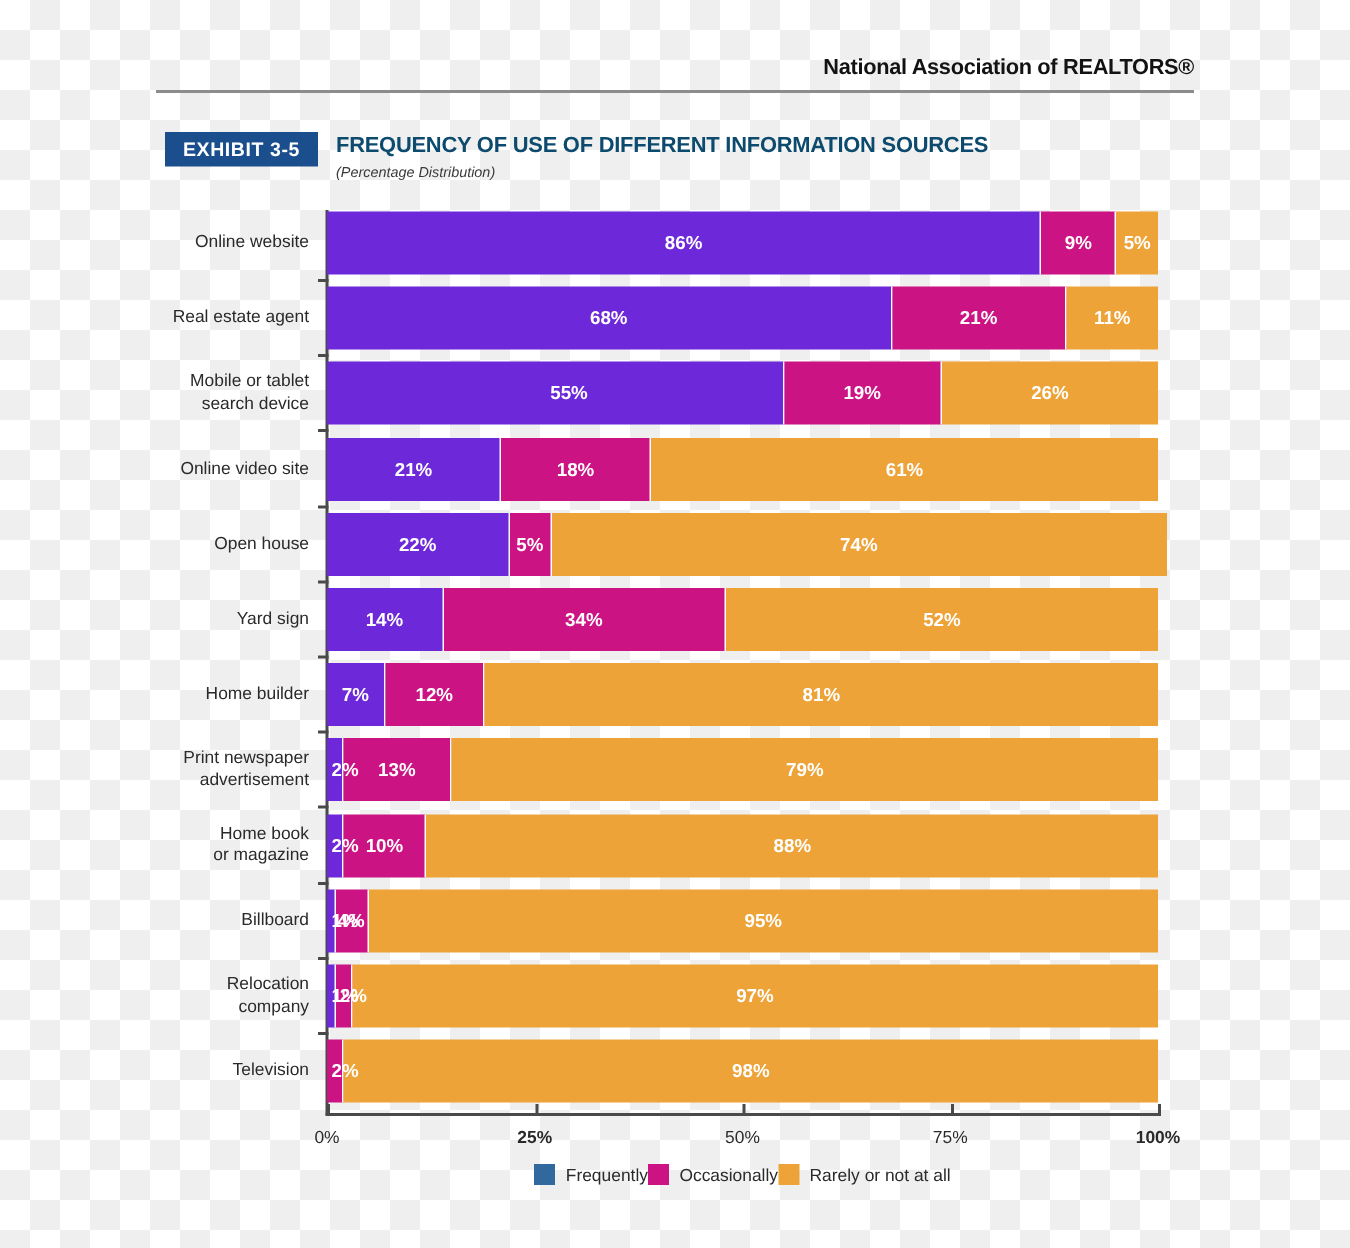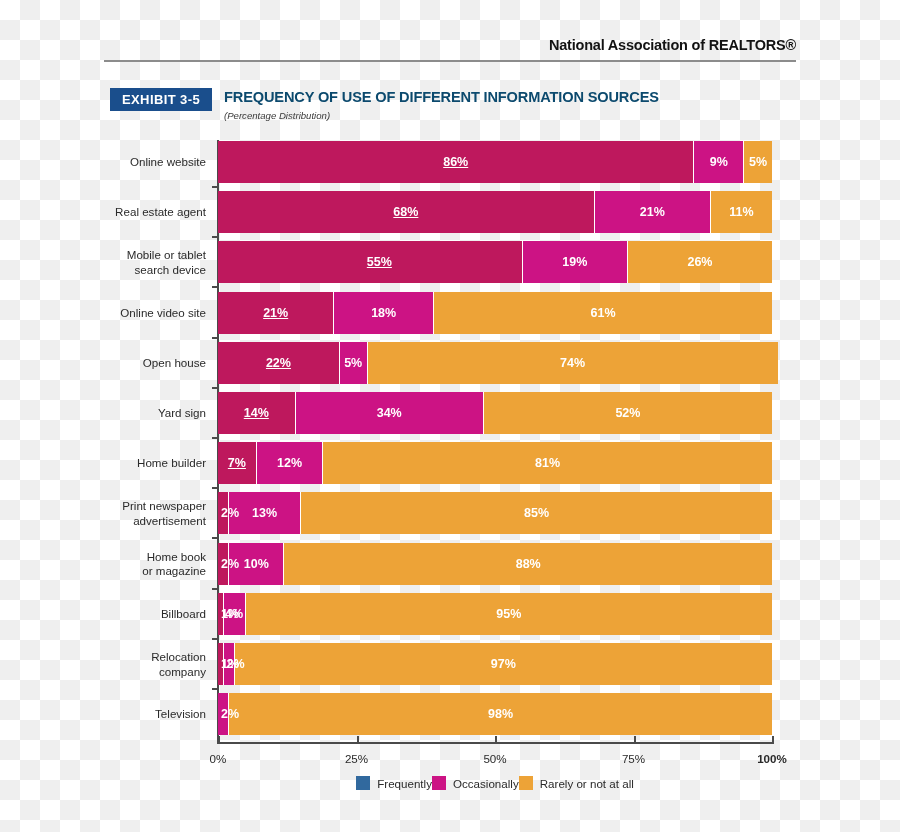--- a/index.html
+++ b/index.html
@@ -123,21 +123,21 @@
     color: #ffffff;
     font-size: 12.5px;
     font-weight: bold;
     box-sizing: border-box;
     border-right: 1.5px solid #ffffff;
     overflow: visible;
     white-space: nowrap;
     position: relative;
   }
   .seg:last-child { border-right: none; }
-  .seg.frequently { background: #be185d; text-decoration: underline; }
+  .seg.frequently { background: #6d28d9; }
   .seg.occasionally { background: #cc1384; }
   .seg.rarely { background: #eda337; }
   
   .seg .lbl-out {
     position: absolute;
     left: 3px;
     top: 50%;
     transform: translateY(-50%);
     color: #ffffff;
     white-space: nowrap;
@@ -339,21 +339,21 @@
         <div>Print newspaper</div>
         <div>advertisement</div>
       </div>
       <div class="seg frequently" style="width: 11.08px; flex: 0 0 11.08px;">
         <span class="lbl-out">2%</span>
       </div>
       <div class="seg occasionally" style="width: 72.02px; flex: 0 0 72.02px;">
         <span>13%</span>
       </div>
       <div class="seg rarely" style="width: 470.9px; flex: 0 0 470.9px;">
-        <span>85%</span>
+        <span>79%</span>
       </div>
     </div>
     <div class="ytick" style="top: 397.4px;"></div>
     <div class="row" style="top: 402.6px;">
       <div class="cat-label">
         <div>Home book</div>
         <div>or magazine</div>
       </div>
       <div class="seg frequently" style="width: 11.08px; flex: 0 0 11.08px;">
         <span class="lbl-out">2%</span>
@@ -421,19 +421,19 @@
     </div>
     <div class="legend-item">
       <span class="legend-swatch rarely"></span>
       <span class="legend-text">Rarely or not at all</span>
     </div>
   </div>
 
 <div class="xtick" style="left: 218px;"></div>
 <div class="xlabel" style="left: 218px;">0%</div>
 <div class="xtick" style="left: 356.5px;"></div>
-<div class="xlabel" style="left: 356.5px;">25%</div>
+<div class="xlabel" style="left: 356.5px; font-weight: bold;">25%</div>
 <div class="xtick" style="left: 495px;"></div>
 <div class="xlabel" style="left: 495px;">50%</div>
 <div class="xtick" style="left: 633.5px;"></div>
 <div class="xlabel" style="left: 633.5px;">75%</div>
 <div class="xtick" style="left: 772px;"></div>
 <div class="xlabel" style="left: 772px; font-weight: bold;">100%</div>
 
 </body></html>

